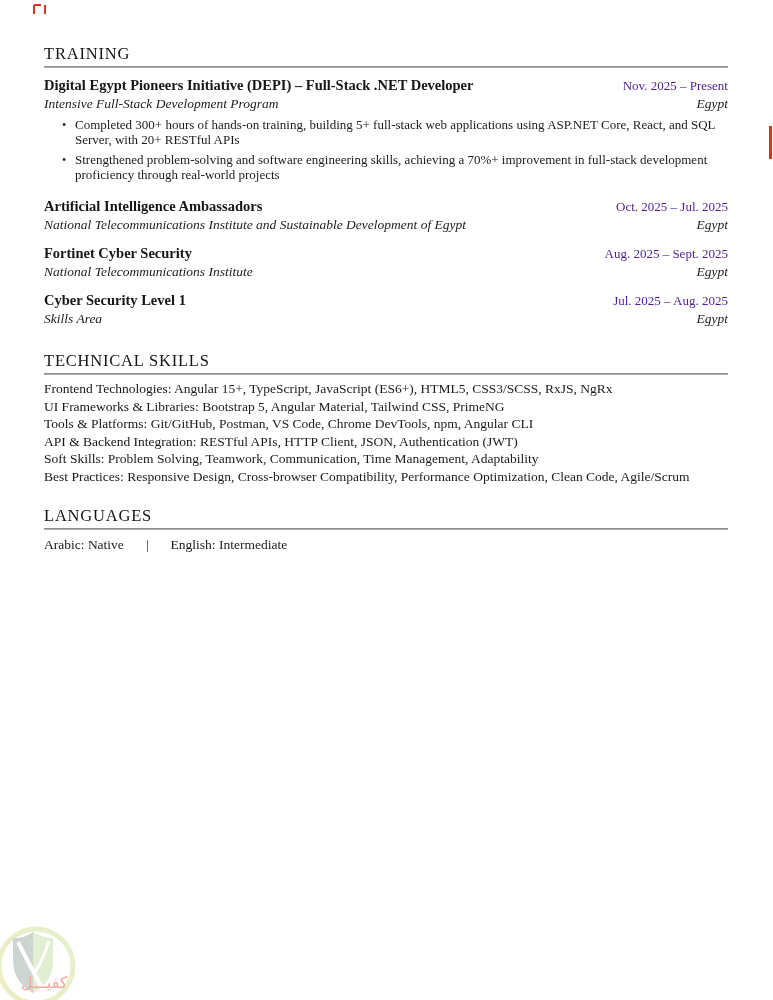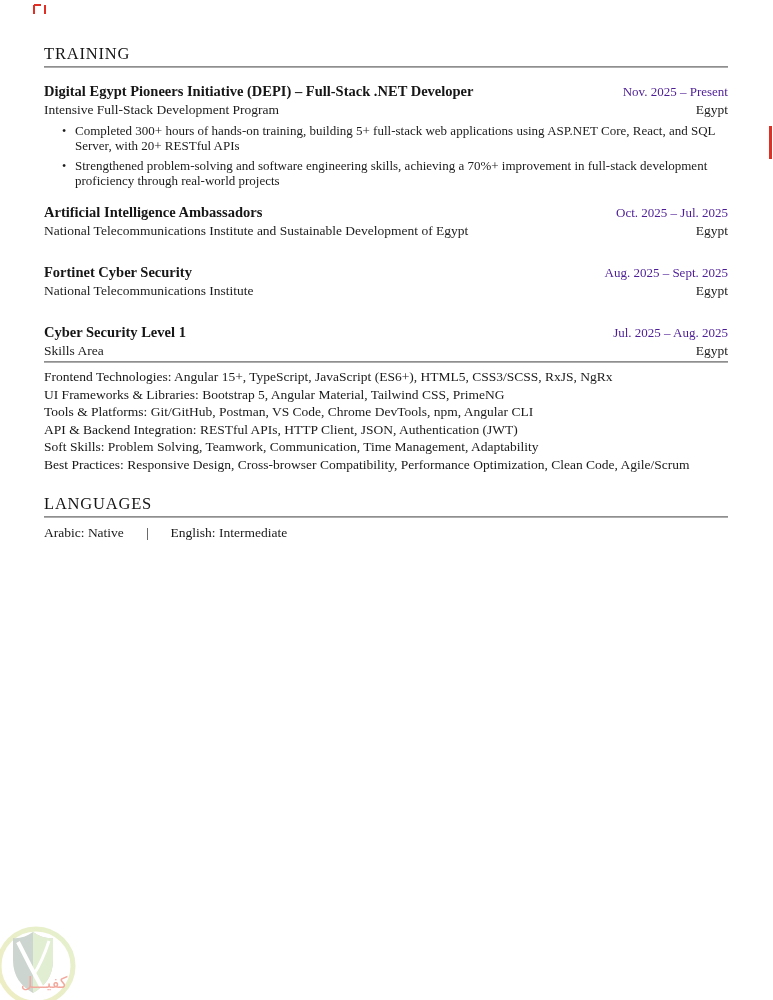--- a/index.html
+++ b/index.html
@@ -11,28 +11,28 @@
   }
   .content{position:absolute;left:44px;top:0;width:684px}
   .section-heading{
     font-size:16.5px;line-height:20px;font-weight:normal;letter-spacing:0.8px;
     color:#151515;
   }
   .h-training{margin-top:44px}
   .h-skills{margin-top:24px}
   .h-languages{margin-top:21px}
   .rule{height:2px;margin-top:2px;background:linear-gradient(to bottom,#7f7f7f,#bdbdbd)}
-  .entry{margin-top:24px}
-  .entry-first{margin-top:14px}
+  .entry{margin-top:11px}
+  .entry-first{margin-top:8px}
   .entry-gap{margin-top:15px}
   .row{display:flex;justify-content:space-between;align-items:baseline}
   .entry-title{font-size:14.5px;line-height:18px;font-weight:bold;color:#161616}
   .entry-dates{font-size:13px;white-space:nowrap;color:#4c1d95}
   .sub{margin-top:1px}
-  .entry-subtitle,.entry-location{font-size:13.5px;line-height:17px}
+  .entry-subtitle,.entry-location{font-style:italic;font-size:13.5px;line-height:17px}
   .bullets{margin-top:6px;padding-left:18px}
   .bullet{display:flex;margin-bottom:6px}
   .bullet-marker{width:13px;flex:none;font-size:12px;line-height:14.5px}
   .bullet-text{font-size:13px;line-height:14.5px;max-width:656px}
   .skills{margin-top:5px}
   .skill-line{font-size:13.5px;line-height:17.5px;white-space:nowrap}
   .skill-label,.lang-label{font-weight:normal;color:#161616}
   .lang-line{margin-top:6px;font-size:13.5px;line-height:17px}
   .lang-sep{padding:0 22px}
   .pre{white-space:pre}
@@ -95,20 +95,21 @@
     <div class="row">
       <span class="entry-title">Cyber Security Level 1</span>
       <span class="entry-dates">Jul. 2025 – Aug. 2025</span>
     </div>
     <div class="row sub">
       <span class="entry-subtitle">Skills Area</span>
       <span class="entry-location">Egypt</span>
     </div>
   </div>
 
+  <div class="section-heading h-skills">TECHNICAL SKILLS</div>
   <div class="rule"></div>
 
   <div class="skills">
     <div class="skill-line">
       <span class="skill-label">Frontend Technologies</span><span class="pre">: </span><span>Angular 15+, TypeScript, JavaScript (ES6+), HTML5, CSS3/SCSS, RxJS, NgRx</span>
     </div>
     <div class="skill-line">
       <span class="skill-label">UI Frameworks &amp; Libraries</span><span class="pre">: </span><span>Bootstrap 5, Angular Material, Tailwind CSS, PrimeNG</span>
     </div>
     <div class="skill-line">

